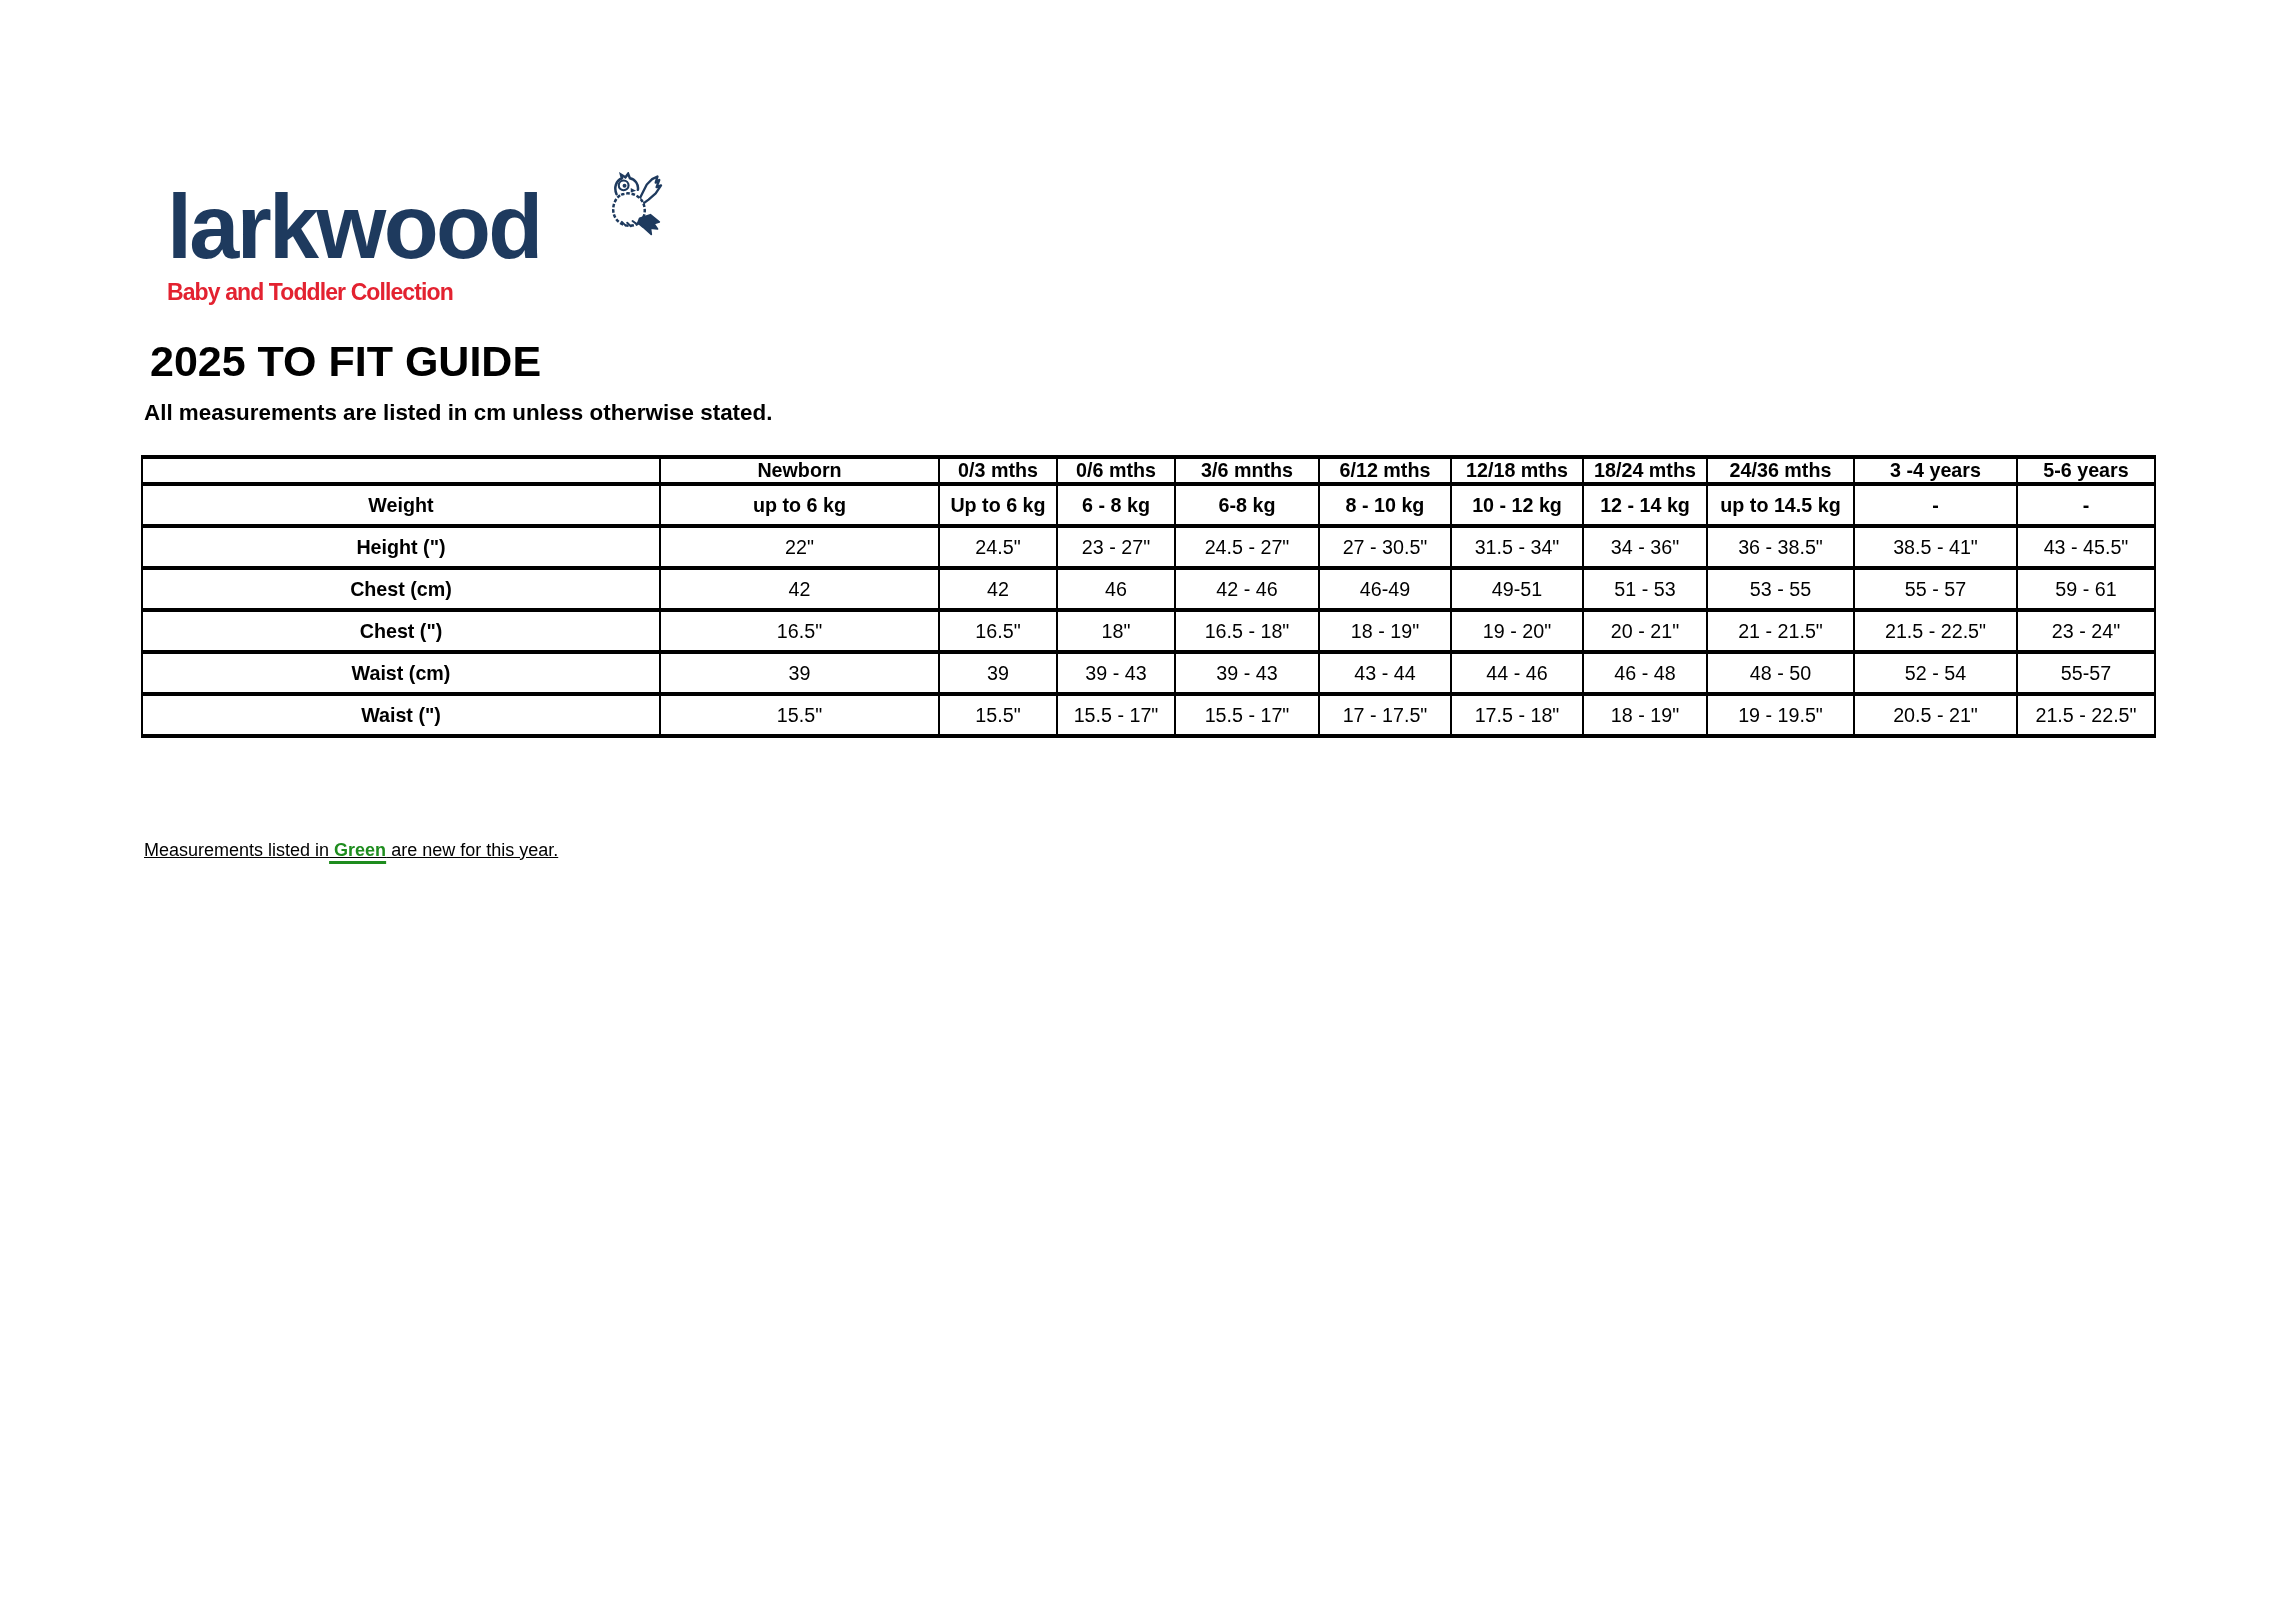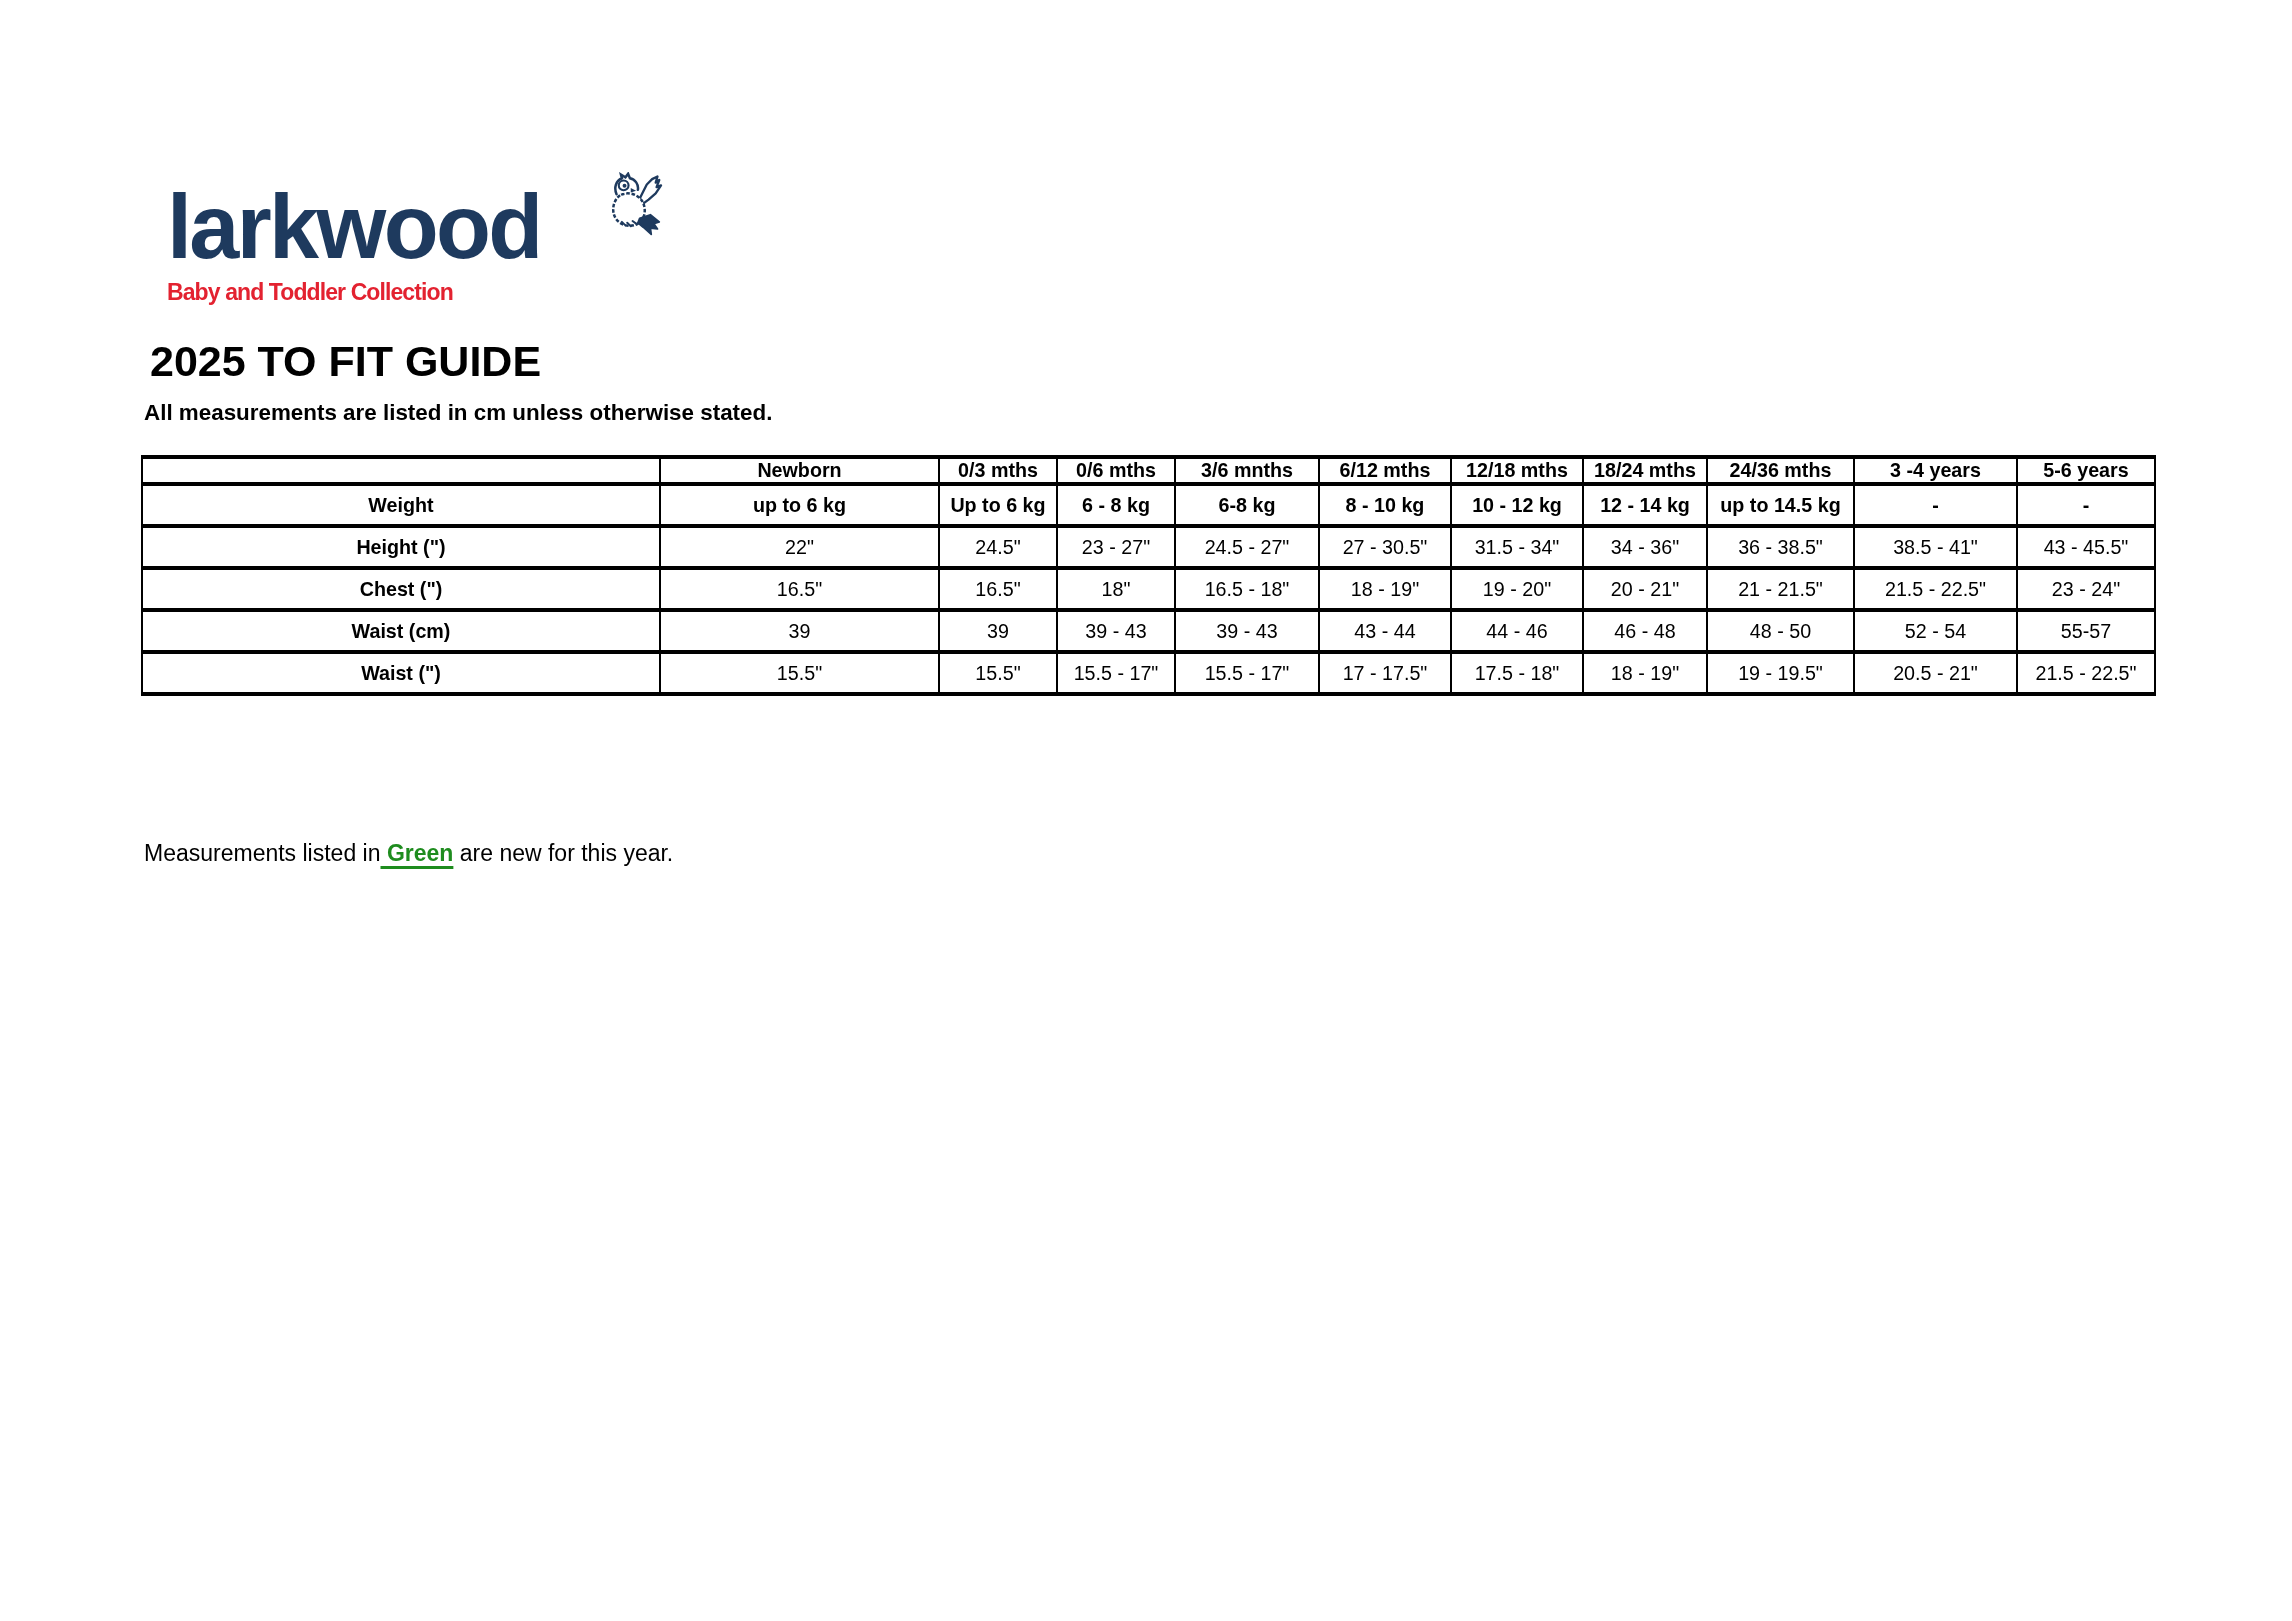--- a/index.html
+++ b/index.html
@@ -91,23 +91,24 @@
   .fit-table tbody tr { height: 42px; }
   .fit-table th { font-weight: 700; }
   .fit-table td { font-weight: 400; }
   .fit-table td.bold { font-weight: 700; }
 
   
   .footnote {
     position: absolute;
     left: 144px;
     top: 840px;
-    font-size: 23px;
+    font-size: 18px;
     font-weight: 400;
     color: var(--ink);
+    text-decoration: underline;
   }
   .footnote .green-word {
     color: var(--green);
     font-weight: 700;
     text-decoration: underline;
     text-decoration-thickness: 2.7px;
     text-underline-offset: 4.5px;
   }
 </style>
 </head>
@@ -190,20 +191,33 @@
         <td>23 - 27"</td>
         <td>24.5 - 27"</td>
         <td>27 - 30.5"</td>
         <td>31.5 - 34"</td>
         <td>34 - 36"</td>
         <td>36 - 38.5"</td>
         <td>38.5 - 41"</td>
         <td>43 - 45.5"</td>
       </tr>
       <tr>
+        <th>Chest (cm)</th>
+        <td>42</td>
+        <td>42</td>
+        <td>46</td>
+        <td>42 - 46</td>
+        <td>46-49</td>
+        <td>49-51</td>
+        <td>51 - 53</td>
+        <td>53 - 55</td>
+        <td>55 - 57</td>
+        <td>59 - 61</td>
+      </tr>
+      <tr>
         <th>Chest (")</th>
         <td>16.5"</td>
         <td>16.5"</td>
         <td>18"</td>
         <td>16.5 - 18"</td>
         <td>18 - 19"</td>
         <td>19 - 20"</td>
         <td>20 - 21"</td>
         <td>21 - 21.5"</td>
         <td>21.5 - 22.5"</td>

